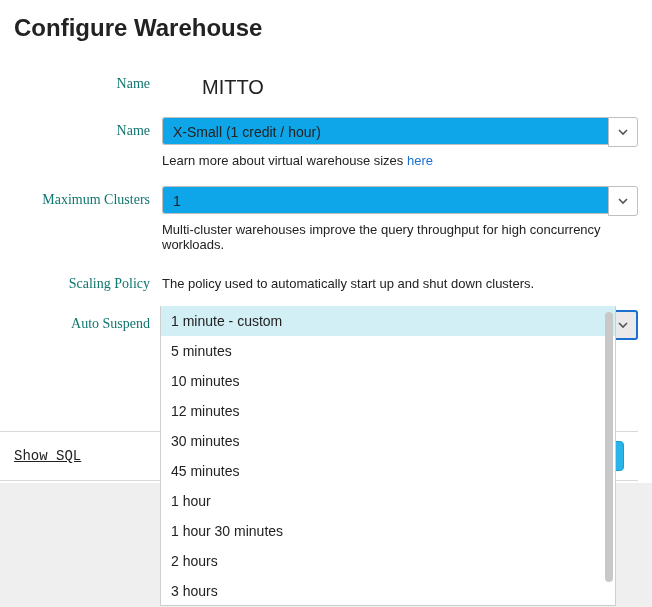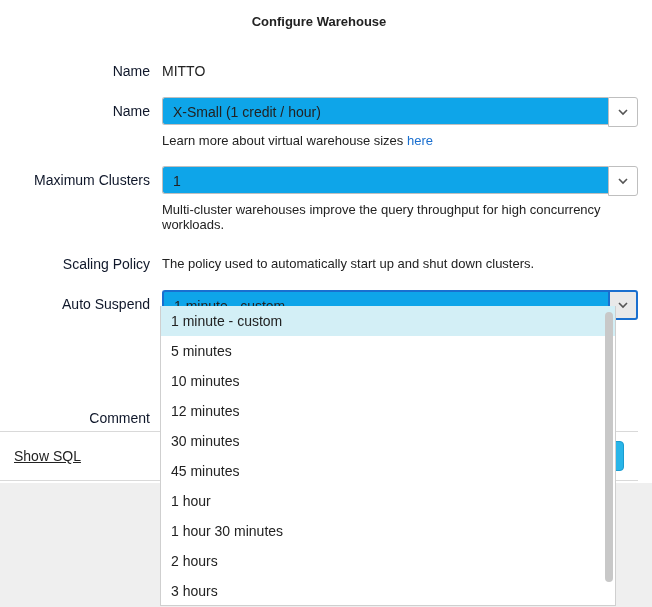--- a/index.html
+++ b/index.html
@@ -11,49 +11,50 @@
     width: 652px;
     height: 607px;
     overflow: hidden;
     position: relative;
   }
   .dialog {
     background: #fff;
     width: 100%;
   }
   .dialog-title {
-    font-size: 13px;
+    font-size: 24px;
     font-weight: 700;
     padding: 14px 28px 6px 14px;
-    text-align: center;
   }
   .form {
     padding: 4px 14px 0 14px;
   }
   .row {
     display: flex;
     align-items: flex-start;
     margin-top: 18px;
   }
   .row-label {
     width: 148px;
     min-width: 148px;
     text-align: right;
     padding-right: 12px;
     padding-top: 6px;
     font-size: 14px;
-    color: #0f172a;
+    color: #0f766e;
+    font-family: Liberation Serif, serif;
   }
   .row-value {
     flex: 1;
     min-width: 0;
   }
   .static-value {
     padding-top: 6px;
-    font-size: 14px;
+    font-size: 20px;
+    margin-left: 40px;
   }
   .select-wrap {
     position: relative;
     display: flex;
     align-items: stretch;
     width: 100%;
   }
   .select-input {
     flex: 1;
     border: 1px solid #bfbfbf;
@@ -143,20 +144,21 @@
     justify-content: space-between;
     padding: 0 14px;
     z-index: 10;
     background: #fff;
   }
   .show-sql {
     color: #222;
     text-decoration: underline;
     font-size: 14px;
     cursor: pointer;
+    font-family: Liberation Mono, monospace;
   }
   .finish-btn {
     width: 22px;
     height: 30px;
     background: #29b5e8;
     border: 1px solid #1a9cd0;
     border-radius: 4px;
     margin-left: auto;
   }
   .bg-below {

